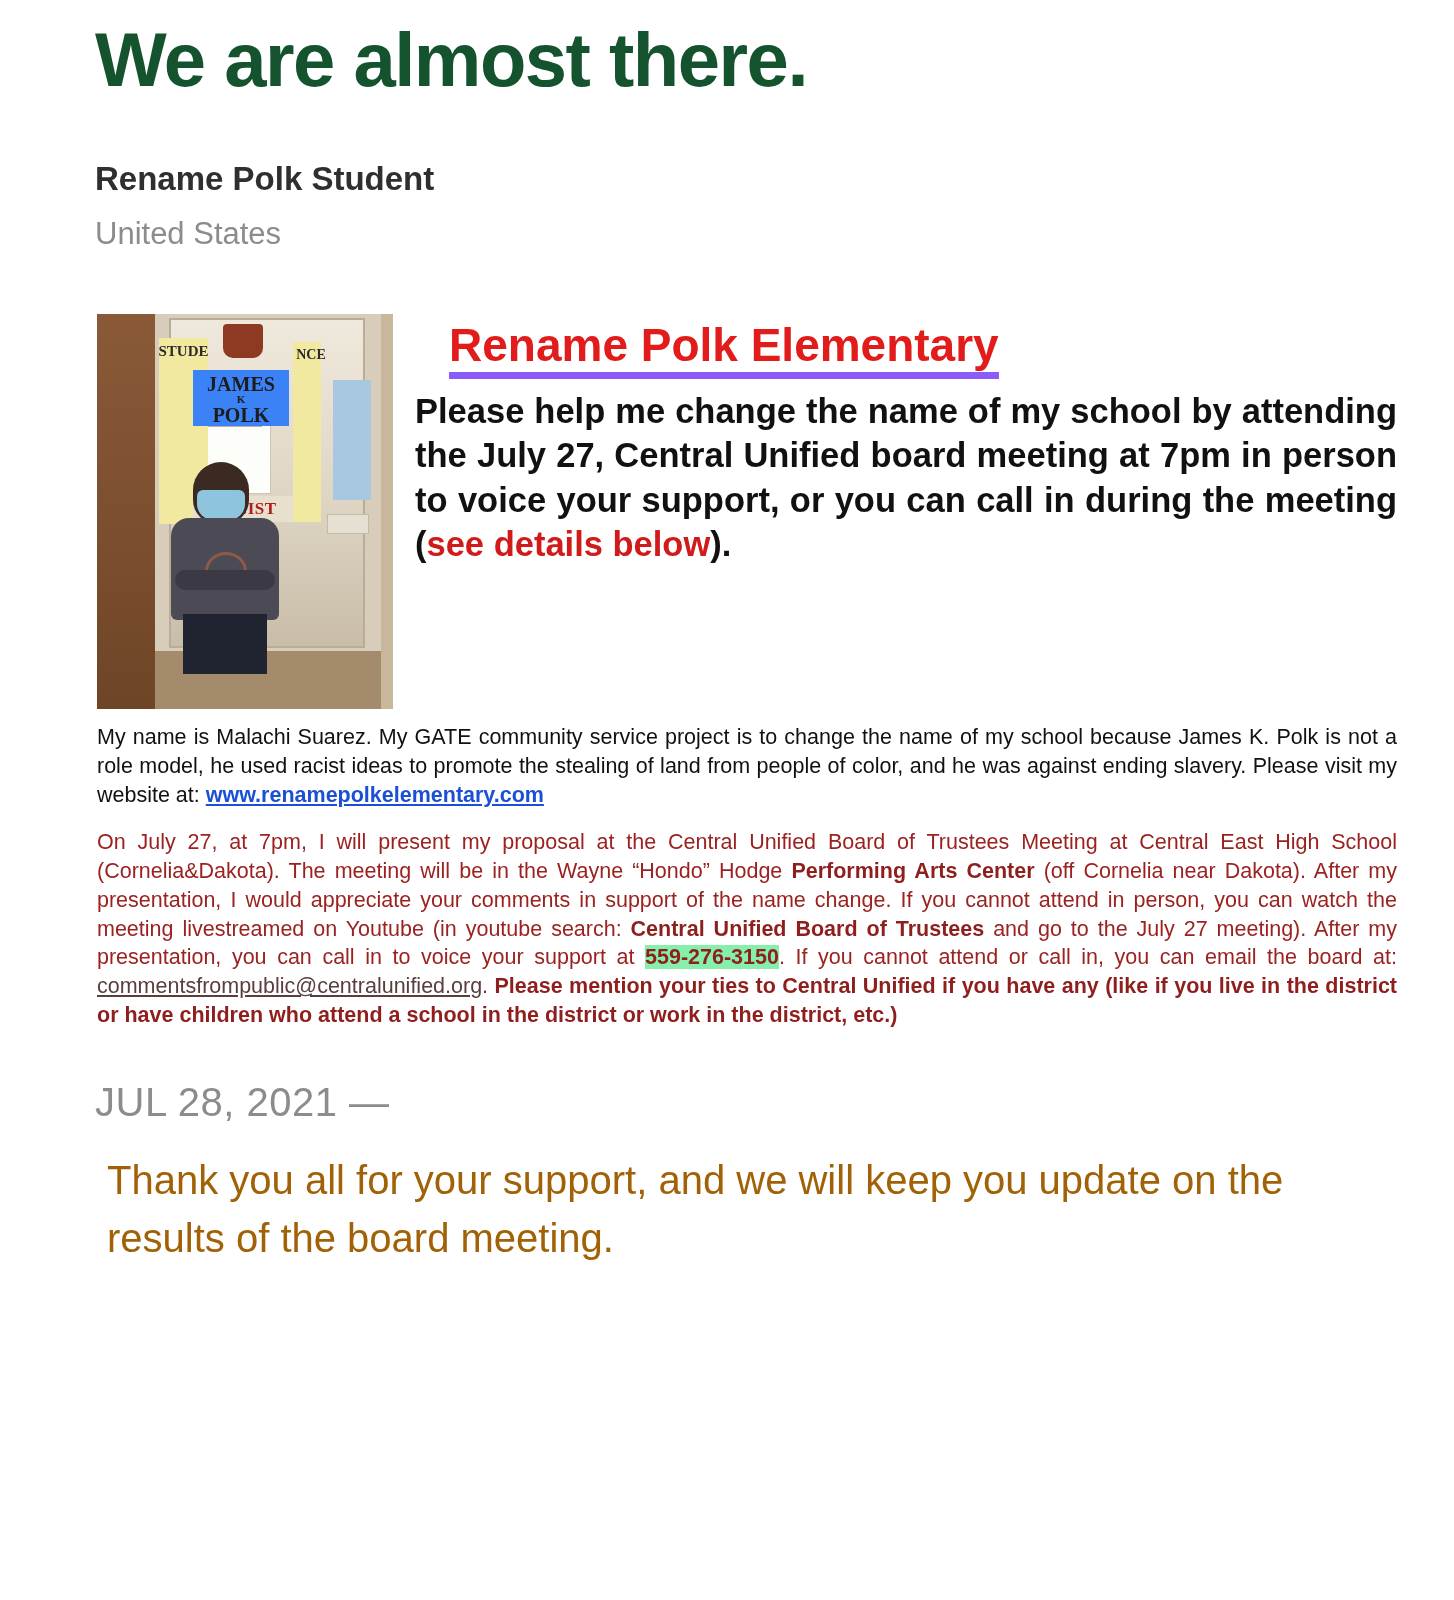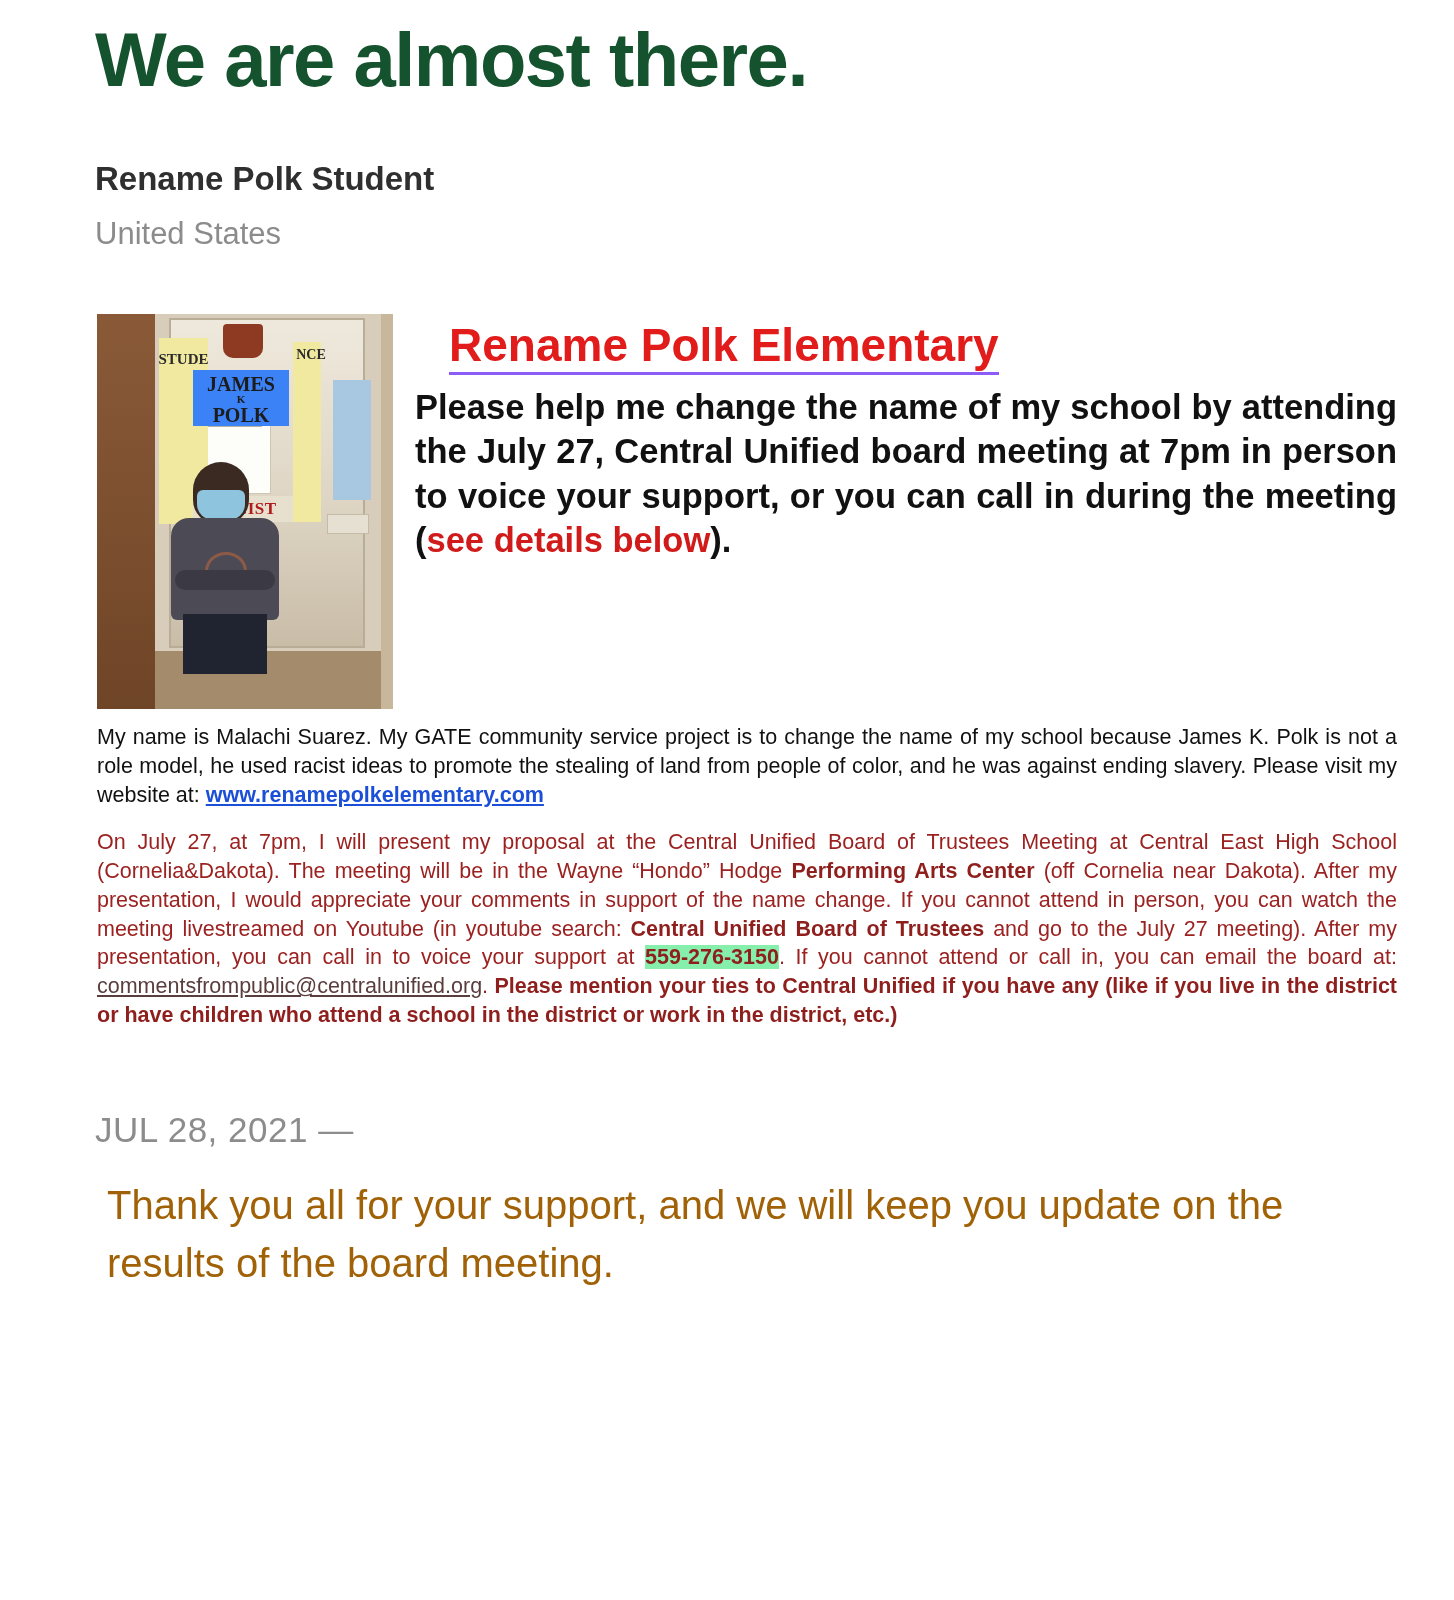--- a/index.html
+++ b/index.html
@@ -94,21 +94,21 @@
     box-shadow: 0 8px 0 #b9b2a4, 0 16px 0 #b9b2a4, 0 24px 0 #b9b2a4, 0 32px 0 #b9b2a4, 0 40px 0 #b9b2a4;
   }
   .photo .blue-paper {
     position: absolute; left: 236px; top: 66px; width: 38px; height: 120px;
     background: #a8c7e0;
   }
   .photo .band-left {
     position: absolute; left: 62px; top: 24px; width: 49px; height: 186px;
     background: #f2e9a0;
     display: flex; flex-direction: column; align-items: center; justify-content: flex-start;
-    padding-top: 14px;
+    padding-top: 6px;
     font-family: "Liberation Serif", serif;
     font-size: 15px; font-weight: bold; color: #2b2b2b; line-height: 1.05;
   }
   .photo .band-right {
     position: absolute; left: 196px; top: 28px; width: 28px; height: 180px;
     background: #f2e9a0;
     display: flex; flex-direction: column; align-items: center; justify-content: flex-start;
     padding-top: 6px;
     font-family: "Liberation Serif", serif;
     font-size: 14px; font-weight: bold; color: #2b2b2b; line-height: 1.05; padding-left: 8px;
@@ -164,21 +164,21 @@
   
   .flyer-text {
     flex: 1 1 auto;
     padding: 6px 0 0 22px;
   }
   .flyer-title {
     color: #e21b1b;
     font-weight: bold;
     font-size: 46px;
     text-align: center;
-    border-bottom: 3px solid #8b5cf6;
+    border-bottom: 7px solid #8b5cf6;
     display: inline-block;
     margin: 0 0 10px 34px;
     padding-bottom: 2px;
     line-height: 1.1;
   }
   .flyer-body {
     font-size: 34.5px;
     font-weight: bold;
     line-height: 1.28;
     color: #111111;
@@ -213,24 +213,24 @@
     font-weight: bold;
     color: #8e1f1d;
   }
   .mailto {
     color: #5a3d3d;
     text-decoration: underline;
   }
 
   
   .update-date {
-    font-size: 35px;
+    font-size: 40px;
     color: #8c8c8c;
     letter-spacing: 0.5px;
-    margin: 80px 0 26px 0;
+    margin: 50px 0 26px 0;
   }
   .update-body {
     font-size: 40px;
     line-height: 1.45;
     color: #a16207;
     margin: 12px;
     max-width: 1300px;
   }
 </style>
 </head>

